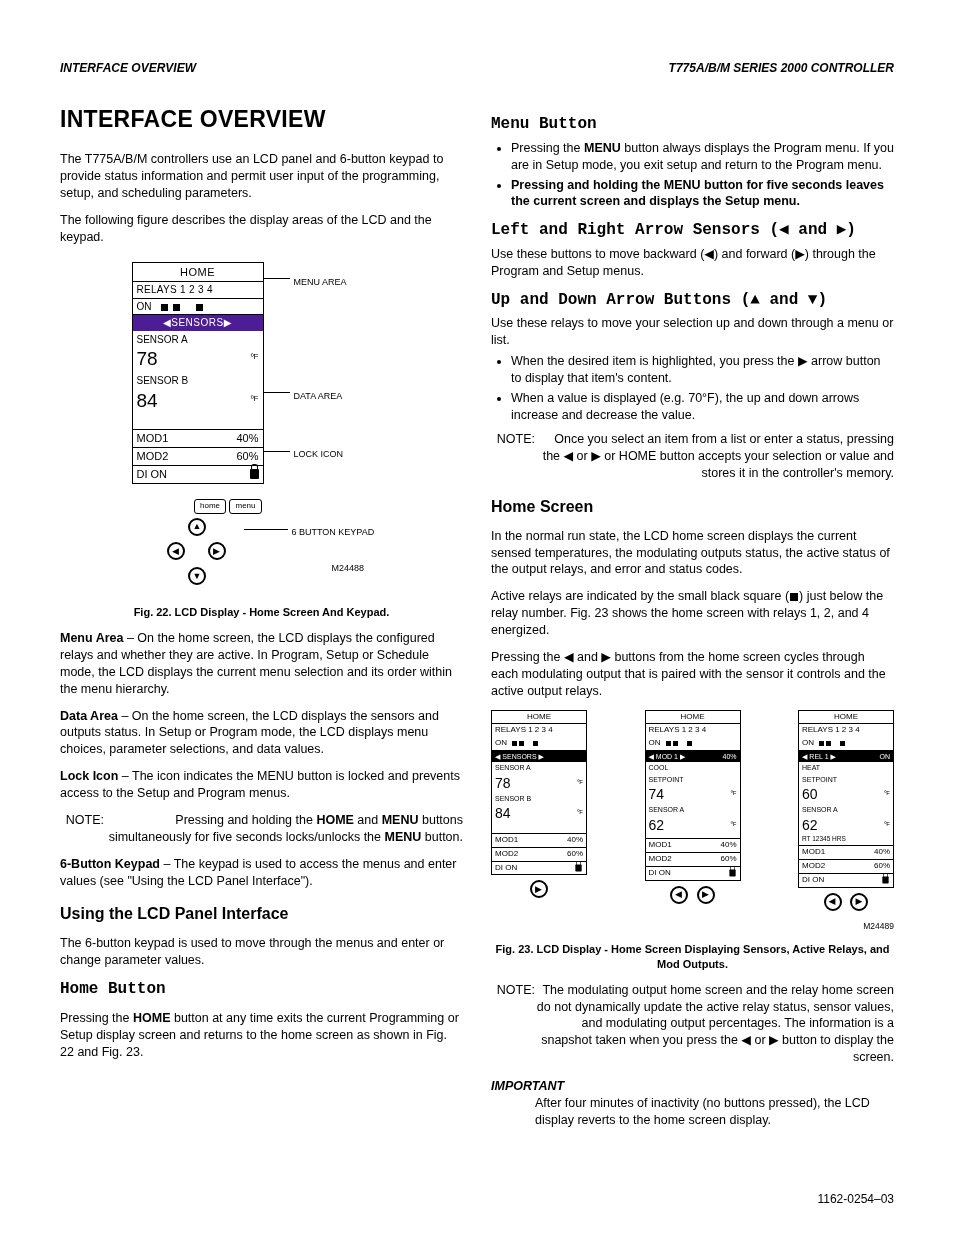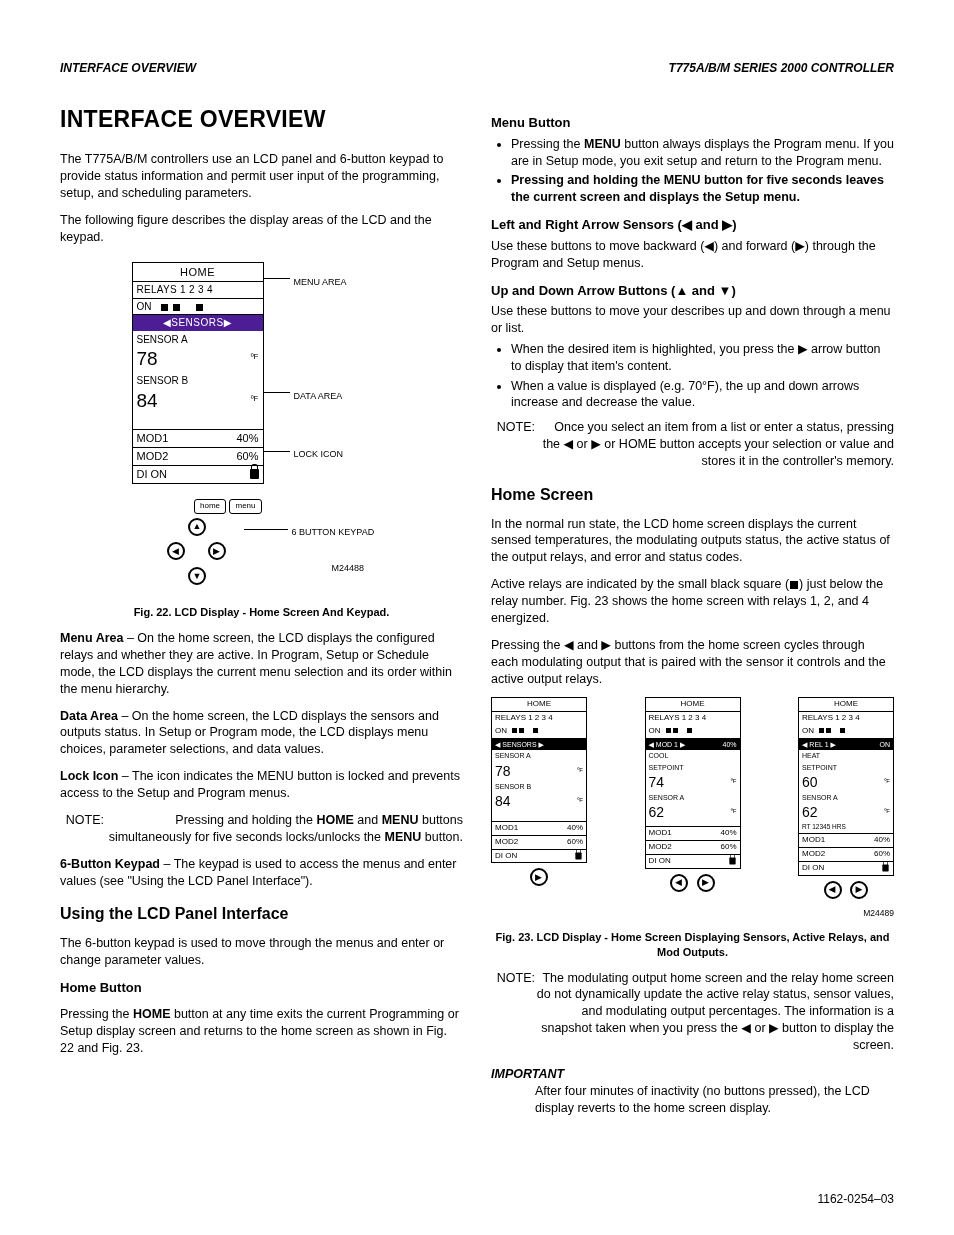--- a/index.html
+++ b/index.html
@@ -38,23 +38,24 @@
     font-weight: bold;
     margin: 0 0 16px 0;
     letter-spacing: 0.3px;
   }
   h2 {
     font-size: 16px;
     font-weight: bold;
     margin: 14px 0 4px 0;
   }
   h3 {
-    font-size: 13px;
+    font-size: 16px;
     font-weight: bold;
     margin: 10px 0 4px 0;
+    font-family: Liberation Mono, monospace;
   }
   p { margin: 10px 0; }
   ul { margin: 4px 0 6px 20px; padding: 0; }
   li { margin-bottom: 3px; }
   .note-row { display:flex; margin:8px 0;text-align:right;}
   .note-label { width:44px; flex:none;}
   .note-body { flex:1;}
   .footrow {
     position:absolute;
     bottom:28px;
@@ -214,21 +215,21 @@
       <h3>Menu Button</h3>
       <ul>
         <li>Pressing the <b>MENU</b> button always displays the Program menu. If you are in Setup mode, you exit setup and return to the Program menu.</li>
         <li><b>Pressing and holding the MENU button for five seconds leaves the current screen and displays the Setup menu.</b></li>
       </ul>
 
       <h3>Left and Right Arrow Sensors (◀ and ▶)</h3>
       <p style="margin-top:2px">Use these buttons to move backward (◀) and forward (▶) through the Program and Setup menus.</p>
 
       <h3>Up and Down Arrow Buttons (▲ and ▼)</h3>
-      <p style="margin-top:2px;margin-bottom:2px">Use these buttons to move your describes up and down through a menu or list.</p>
+      <p style="margin-top:2px;margin-bottom:2px">Use these relays to move your selection up and down through a menu or list.</p>
       <ul>
         <li>When the desired item is highlighted, you press the ▶ arrow button to display that item's content.</li>
         <li>When a value is displayed (e.g. 70°F), the up and down arrows increase and decrease the value.</li>
       </ul>
 
       <div class="note-row">
         <div class="note-label">NOTE:</div>
         <div class="note-body">Once you select an item from a list or enter a status, pressing the ◀ or ▶ or HOME button accepts your selection or value and stores it in the controller's memory.</div>
       </div>
 

